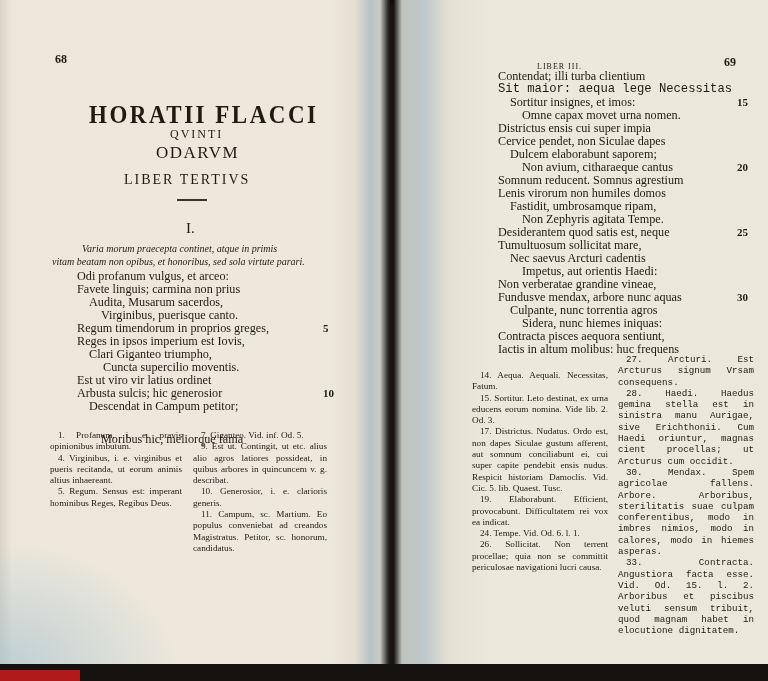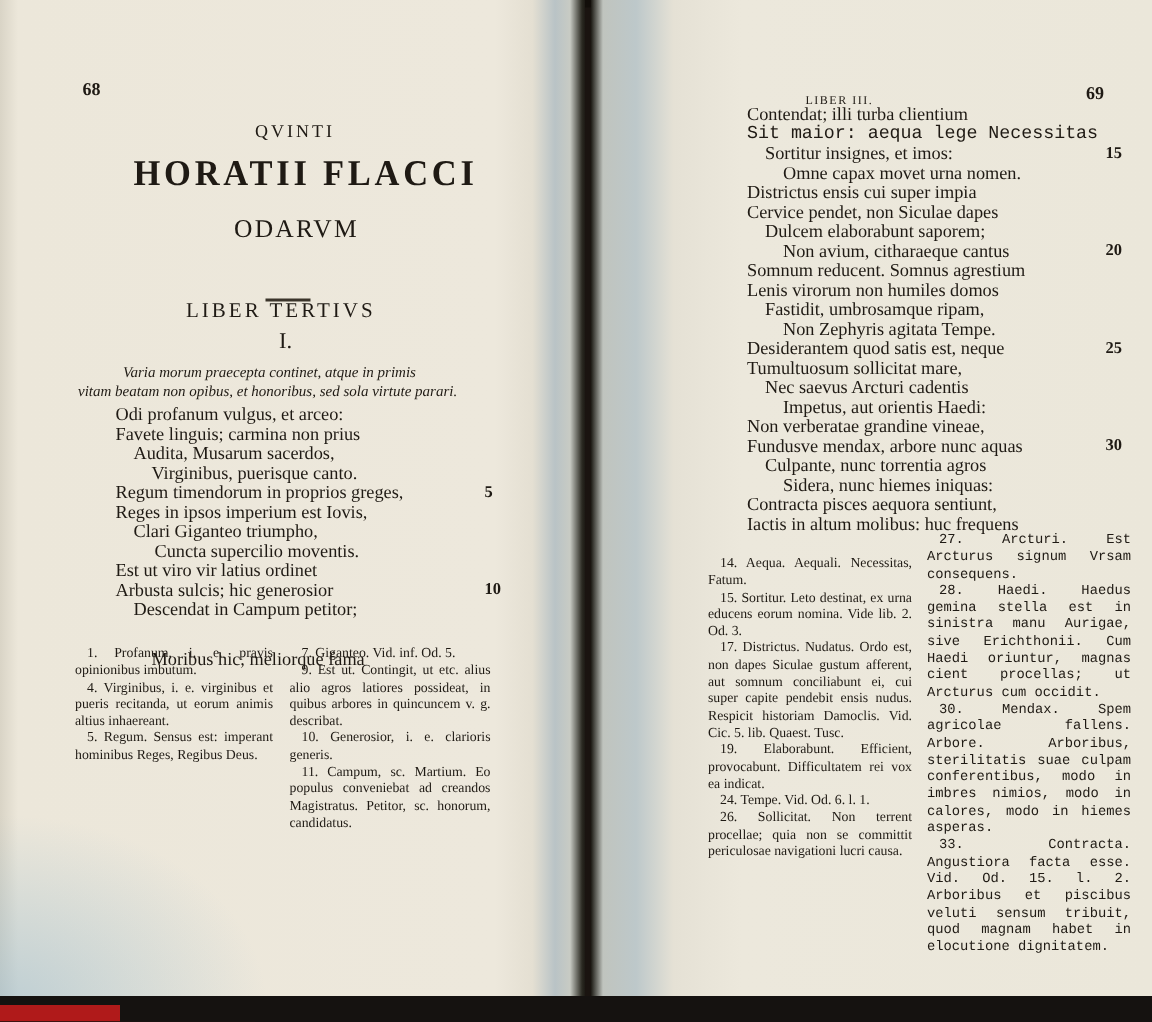--- a/index.html
+++ b/index.html
@@ -6,24 +6,24 @@
     body { width:768px; height:681px; overflow:hidden; background:#1a1410; position:relative; font-family:"Liberation Serif","DejaVu Serif",serif; color:#1f1a14; }
     .page { position:absolute; top:0; height:672px; background:#ebe6d9; overflow:hidden; }
     .page.left { left:0; width:390px; background:linear-gradient(90deg,#d9d4c6 0px,#ece7da 12px,#ede8dc 330px,#e4dfd2 355px,#b9c3c6 370px,#c8cbc4 380px,#2b2a22 388px,#1c1a14 390px); }
     .page.right { left:394px; width:406px; background:linear-gradient(90deg,#1c1a14 0px,#c0c4be 8px,#bdc8ca 30px,#e5e1d5 55px,#ece8dc 100px,#ebe7da 374px); }
     .left-shadow { position:absolute; left:0; bottom:0; width:180px; height:130px; background:radial-gradient(ellipse at 0% 100%, rgba(150,185,205,0.55), rgba(150,185,205,0) 70%); }
     .bottom-bar { position:absolute; left:0; top:664px; width:768px; height:17px; background:#151210; }
     .red-strip { position:absolute; left:0; top:670px; width:80px; height:11px; background:#b01a1a; }
     .top-bar { position:absolute; left:0; top:0; width:768px; height:5px; background:#120e0a; }
     .abs { position:absolute; white-space:nowrap; }
     .pg-num { font-weight:bold; font-size:12px; }
-    .t-quinti { font-size:12px; letter-spacing:2px; }
+    .t-quinti { font-size:12px; letter-spacing:2px;margin-top:47px; }
     .t-horatii { font-size:23px; font-weight:bold; letter-spacing:2.5px; transform:scaleY(1.05); }
     .t-odarum { font-size:17px; letter-spacing:1.5px; }
-    .t-liber { font-size:14px; letter-spacing:2px;margin-top:28px; }
+    .t-liber { font-size:14px; letter-spacing:2px; }
     .ornament { width:30px; height:2px; background:#3a342a; }
     .ode-num { font-size:15px; }
     .argument { font-style:italic; font-size:10px; line-height:13px; }
     .verse { font-size:12.2px; line-height:13px; }
     .linenum { font-size:11px; font-weight:bold; }
     .notes { font-size:9.2px; line-height:11.3px; white-space:normal; text-align:justify; }
     .notes p { margin:0; text-indent:8px; }
     .running { font-size:8px; letter-spacing:1px; }
   </style>
 </head>

